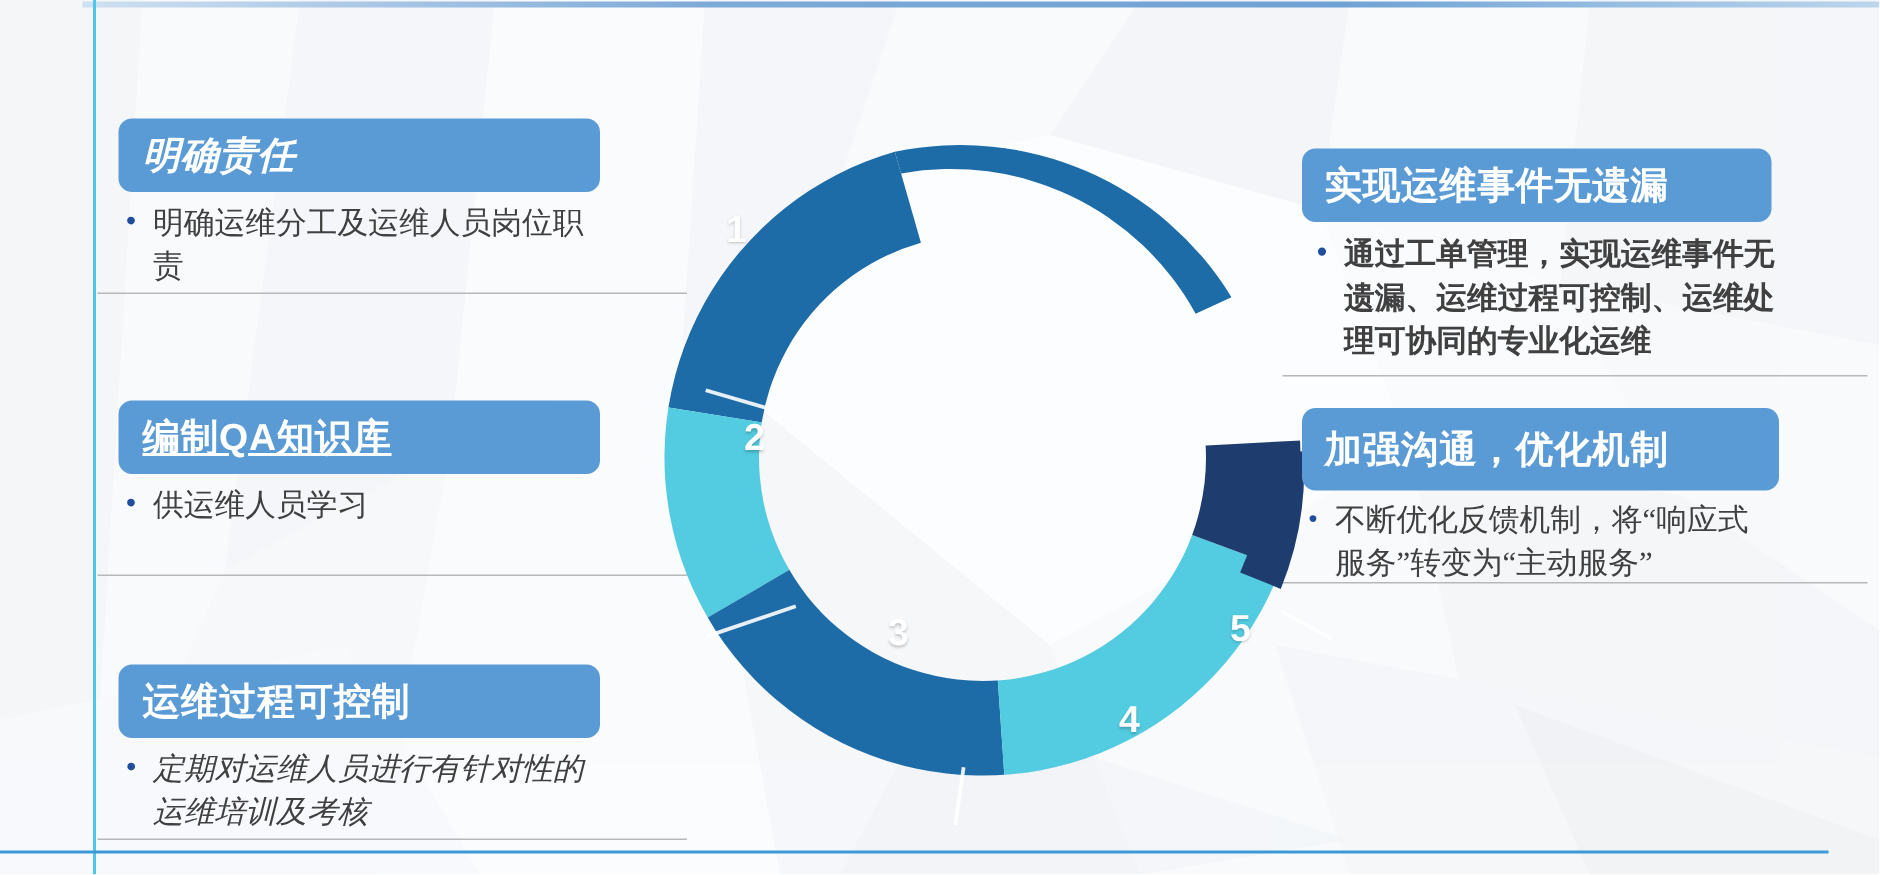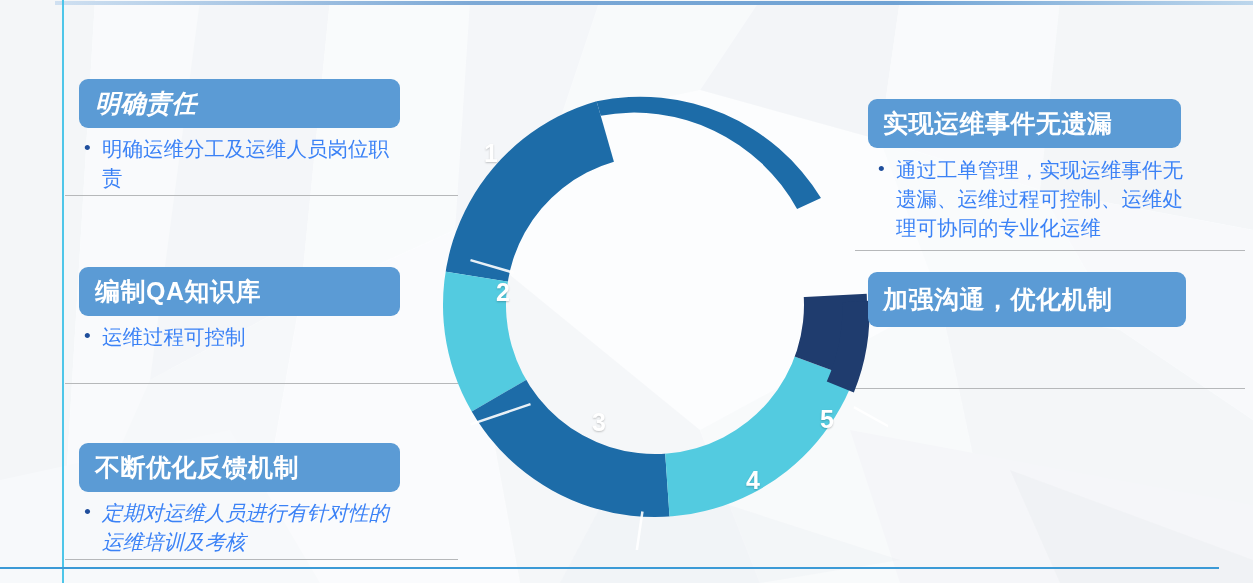--- a/index.html
+++ b/index.html
@@ -29,44 +29,44 @@
 
   
   .block{position:absolute;}
   .hdr{
     background:#5b9bd5;color:#ffffff;border-radius:9px;
     font-size:25px;font-weight:bold;letter-spacing:.5px;
     display:flex;align-items:center;
   }
   .body-list{margin:0;padding:0;list-style:none;}
   .body-list li{
-    position:relative;color:#3b82f6;font-size:20.5px;line-height:29px;
+    position:relative;color:#404040;font-size:20.5px;line-height:29px;
     padding-left:20px;
   }
   .body-list li::before{
     content:"\2022";position:absolute;left:2px;top:-1px;color:#1f4e9c;font-size:19px;
   }
 
   
   #blk-1{left:79px;top:79px;width:321px;}
   #blk-1 .hdr{height:49px;padding-left:16px;font-style:italic;}
   #blk-1 .txt{margin-top:6px;padding-left:3px;width:310px;}
 
   #blk-2{left:79px;top:267px;width:321px;}
-  #blk-2 .hdr{height:49px;padding-left:16px;}
+  #blk-2 .hdr{height:49px;padding-left:16px;text-decoration:underline;}
   #blk-2 .txt{margin-top:6px;padding-left:3px;width:310px;}
 
   #blk-3{left:79px;top:443px;width:321px;}
   #blk-3 .hdr{height:49px;padding-left:16px;}
   #blk-3 .txt{margin-top:6px;padding-left:3px;width:315px;font-style:italic;}
 
   
   #blk-4{left:868px;top:99px;width:313px;}
   #blk-4 .hdr{height:49px;padding-left:15px;}
-  #blk-4 .txt{margin-top:7px;padding-left:8px;width:312px;}
+  #blk-4 .txt{margin-top:7px;padding-left:8px;width:312px;font-weight:bold;}
 
   #blk-5{left:868px;top:272px;width:318px;font-family:Liberation Serif, serif;}
   #blk-5 .hdr{height:55px;padding-left:15px;}
   #blk-5 .txt{margin-top:6px;padding-left:2px;width:312px;}
 
   
   #ring-wrap{position:absolute;left:418px;top:70px;width:470px;height:480px;}
   .ring-num{
     position:absolute;color:#ffffff;font-weight:bold;font-size:25px;
     text-shadow:0 1px 2px rgba(0,0,0,.22);
@@ -169,40 +169,45 @@
       <ul class="body-list">
         <li>明确运维分工及运维人员岗位职责</li>
       </ul>
     </div>
   </div>
 
   <div class="block" id="blk-2">
     <div class="hdr">编制QA知识库</div>
     <div class="txt">
       <ul class="body-list">
-        <li>运维过程可控制</li>
+        <li>供运维人员学习</li>
       </ul>
     </div>
   </div>
 
   <div class="block" id="blk-3">
-    <div class="hdr">不断优化反馈机制</div>
+    <div class="hdr">运维过程可控制</div>
     <div class="txt">
       <ul class="body-list">
         <li>定期对运维人员进行有针对性的运维培训及考核</li>
       </ul>
     </div>
   </div>
 
   <div class="block" id="blk-4">
     <div class="hdr">实现运维事件无遗漏</div>
     <div class="txt">
       <ul class="body-list">
         <li>通过工单管理，实现运维事件无遗漏、运维过程可控制、运维处理可协同的专业化运维</li>
       </ul>
     </div>
   </div>
 
   <div class="block" id="blk-5">
     <div class="hdr">加强沟通，优化机制</div>
+    <div class="txt">
+      <ul class="body-list">
+        <li>不断优化反馈机制，将“响应式服务”转变为“主动服务”</li>
+      </ul>
+    </div>
   </div>
 
 </div>
 
 </body></html>

